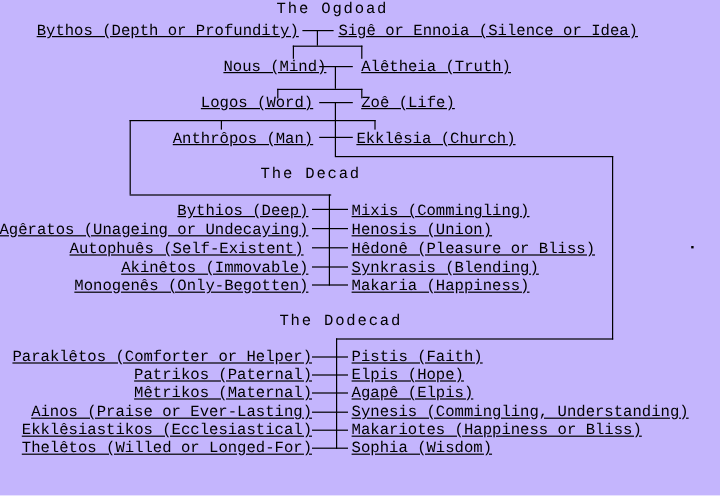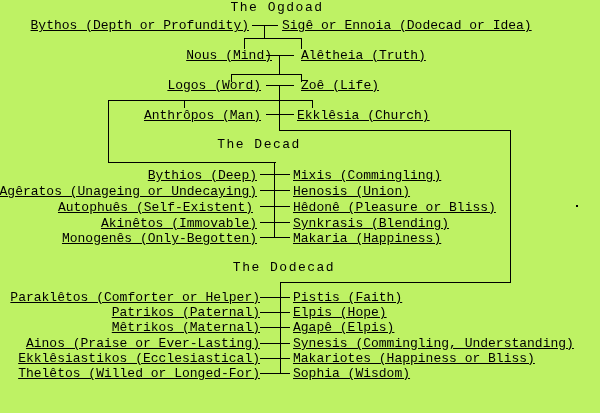--- a/index.html
+++ b/index.html
@@ -1,17 +1,17 @@
 <!DOCTYPE html>
 <html><head>
 <meta charset="utf-8">
 <style>
   html,body{margin:0;padding:0;background:#fff;}
   .canvas{
-    position:relative;width:600px;height:413px;background:#bef264;
+    position:relative;width:600px;height:413px;background:#c4b5fd;
     font-family:"Liberation Mono","DejaVu Sans Mono",monospace;
     font-size:13px;line-height:15px;color:#000000;overflow:hidden;
   }
   .title{position:absolute;white-space:nowrap;letter-spacing:1.5px;transform:translateX(-50%);}
   .lab{position:absolute;white-space:nowrap;height:15px;text-decoration:underline;}
   .lab.l{text-align:right;}
   .ln{position:absolute;background:#000000;}
   .ln.h{height:1px;}
   .ln.v{width:1px;}
   .dot{position:absolute;width:2px;height:2px;background:#000000;}
@@ -19,21 +19,21 @@
 </head>
 <body>
 
 <div class="canvas">
 
   <div class="title" style="left:277px;top:0px;">The Ogdoad</div>
   <div class="title" style="left:259px;top:137px;">The Decad</div>
   <div class="title" style="left:284px;top:260px;">The Dodecad</div>
 
   <div class="lab l" style="right:351px;top:18px;">Bythos (Depth or Profundity)</div>
-  <div class="lab r" style="left:282px;top:18px;">Sigê or Ennoia (Dodecad or Idea)</div>
+  <div class="lab r" style="left:282px;top:18px;">Sigê or Ennoia (Silence or Idea)</div>
   <div class="lab l" style="right:328px;top:48px;">Nous (Mind)</div>
   <div class="lab r" style="left:301px;top:48px;">Alêtheia (Truth)</div>
   <div class="lab l" style="right:339px;top:78px;">Logos (Word)</div>
   <div class="lab r" style="left:301px;top:78px;">Zoê (Life)</div>
   <div class="lab l" style="right:339px;top:108px;">Anthrôpos (Man)</div>
   <div class="lab r" style="left:297px;top:108px;">Ekklêsia (Church)</div>
 
   <div class="lab l" style="right:343px;top:168px;">Bythios (Deep)</div>
   <div class="lab r" style="left:293px;top:168px;">Mixis (Commingling)</div>
   <div class="lab l" style="right:343px;top:184px;">Agêratos (Unageing or Undecaying)</div>

